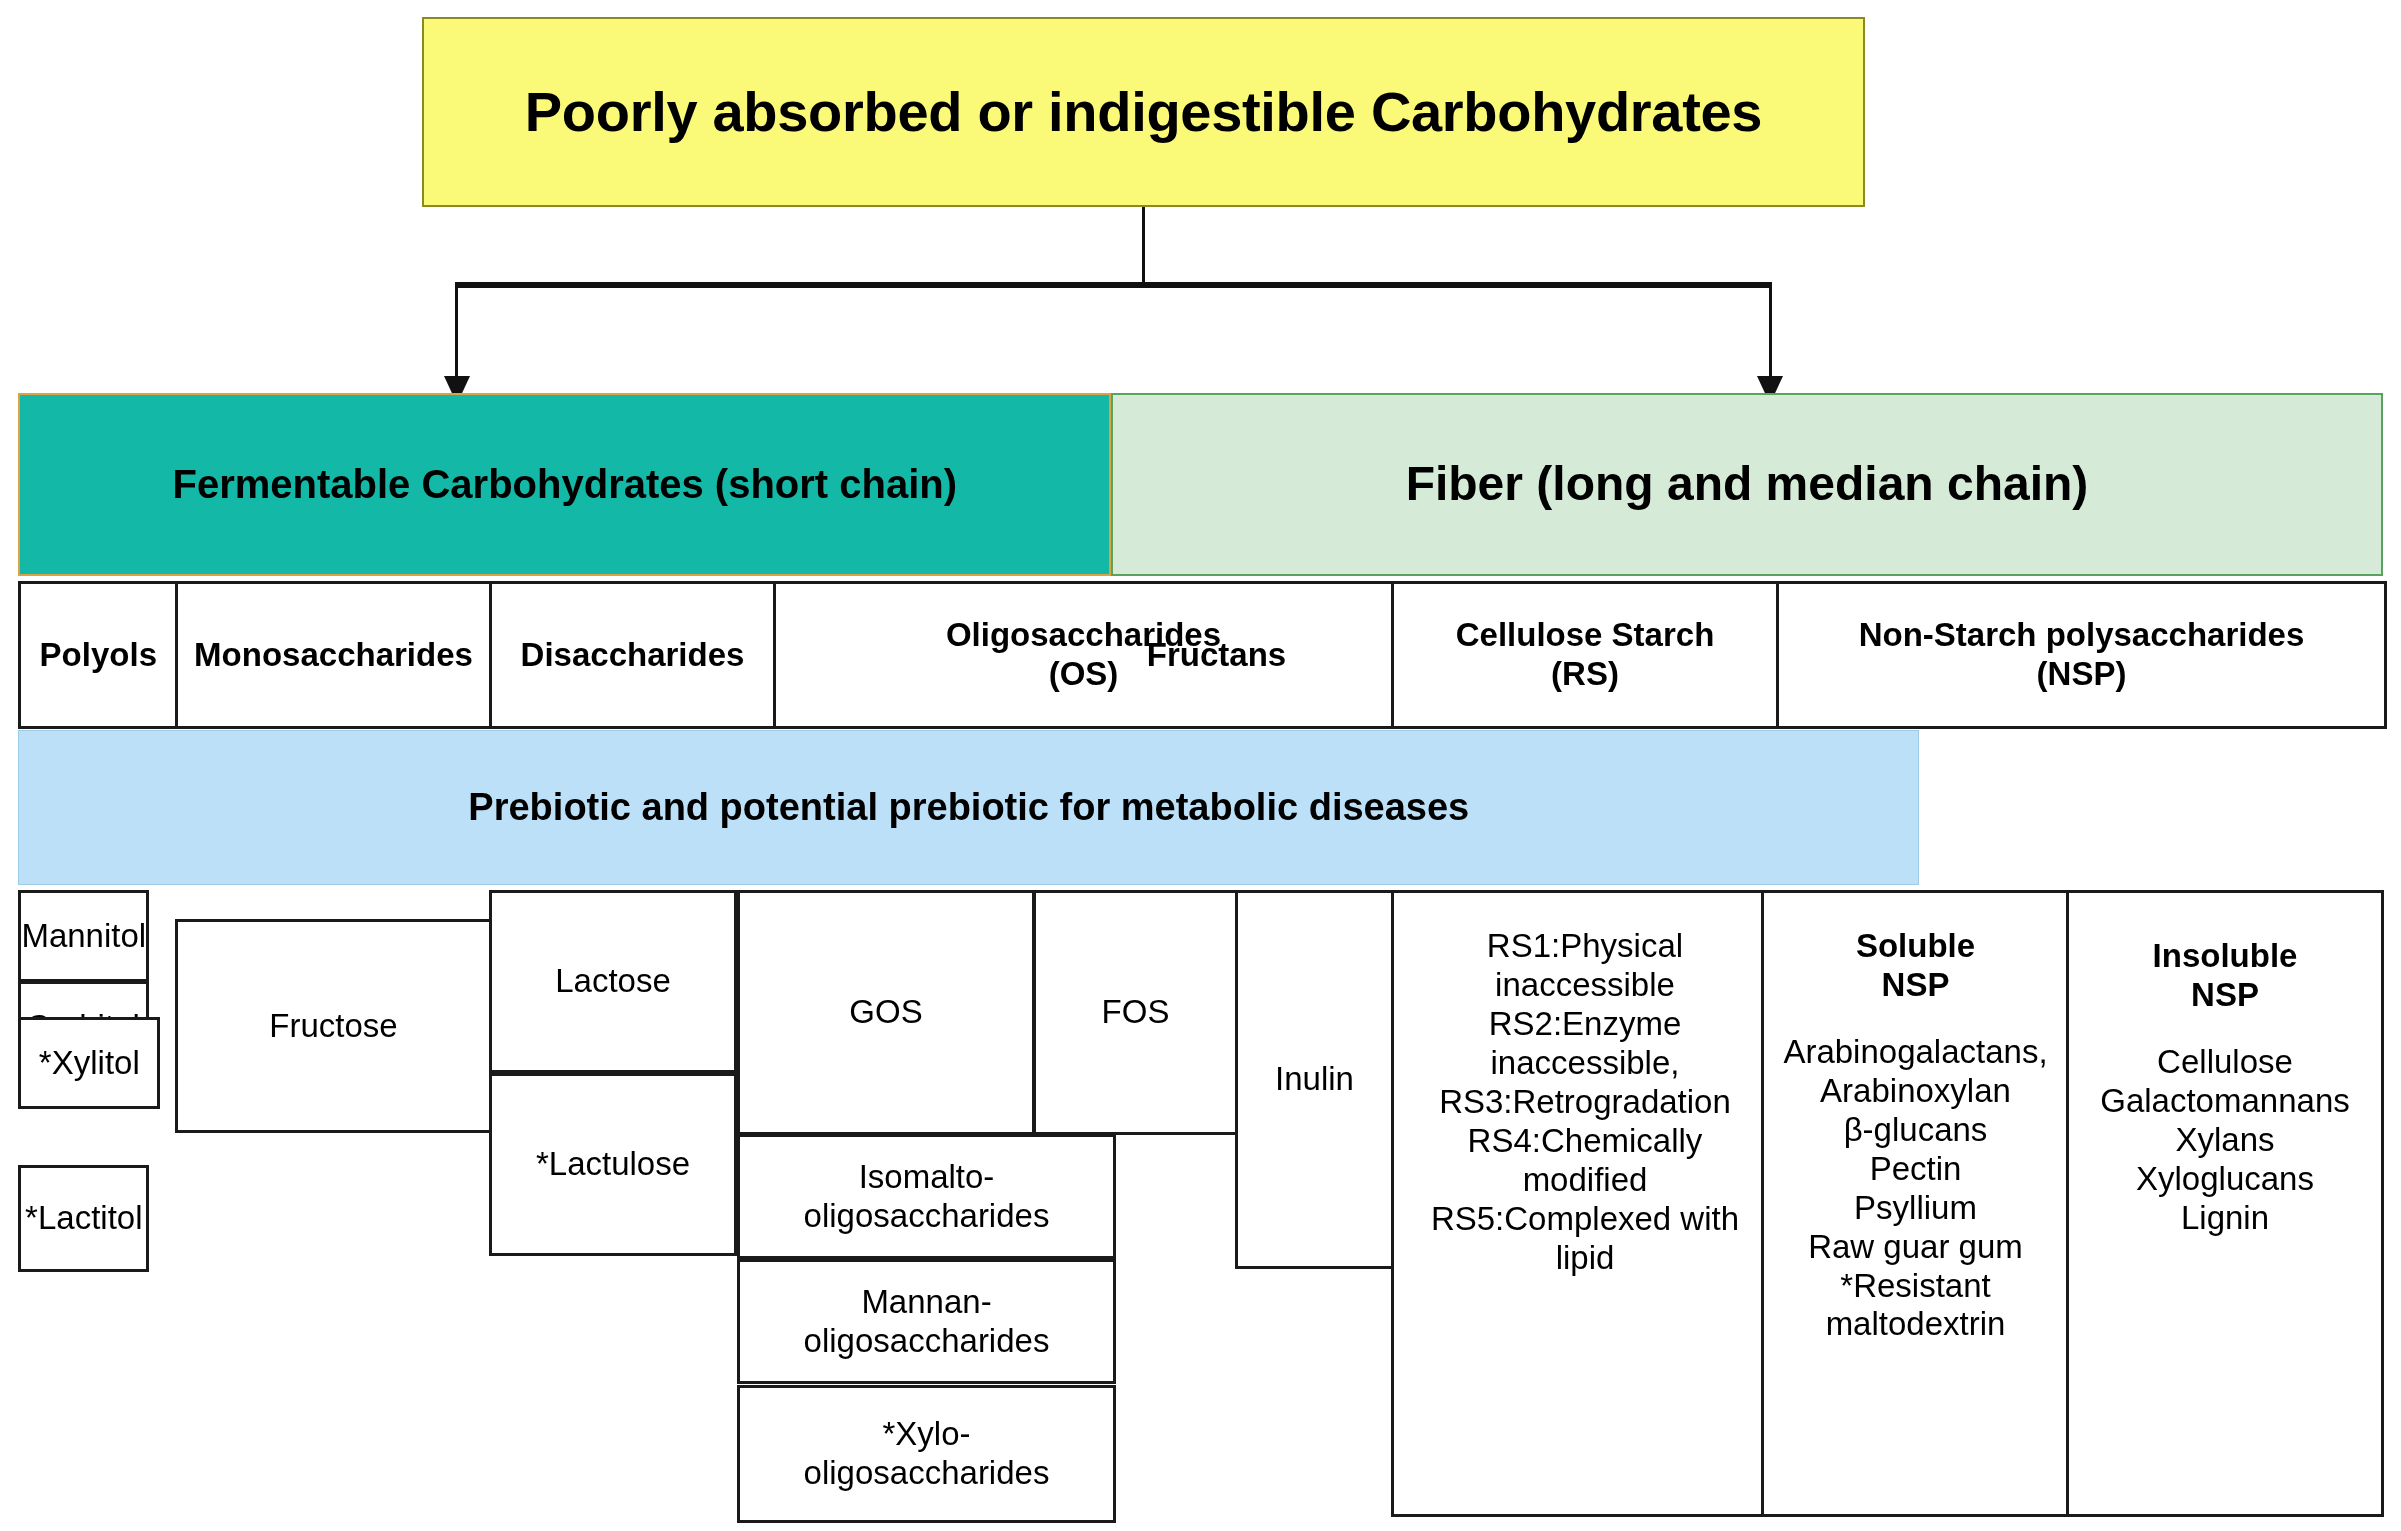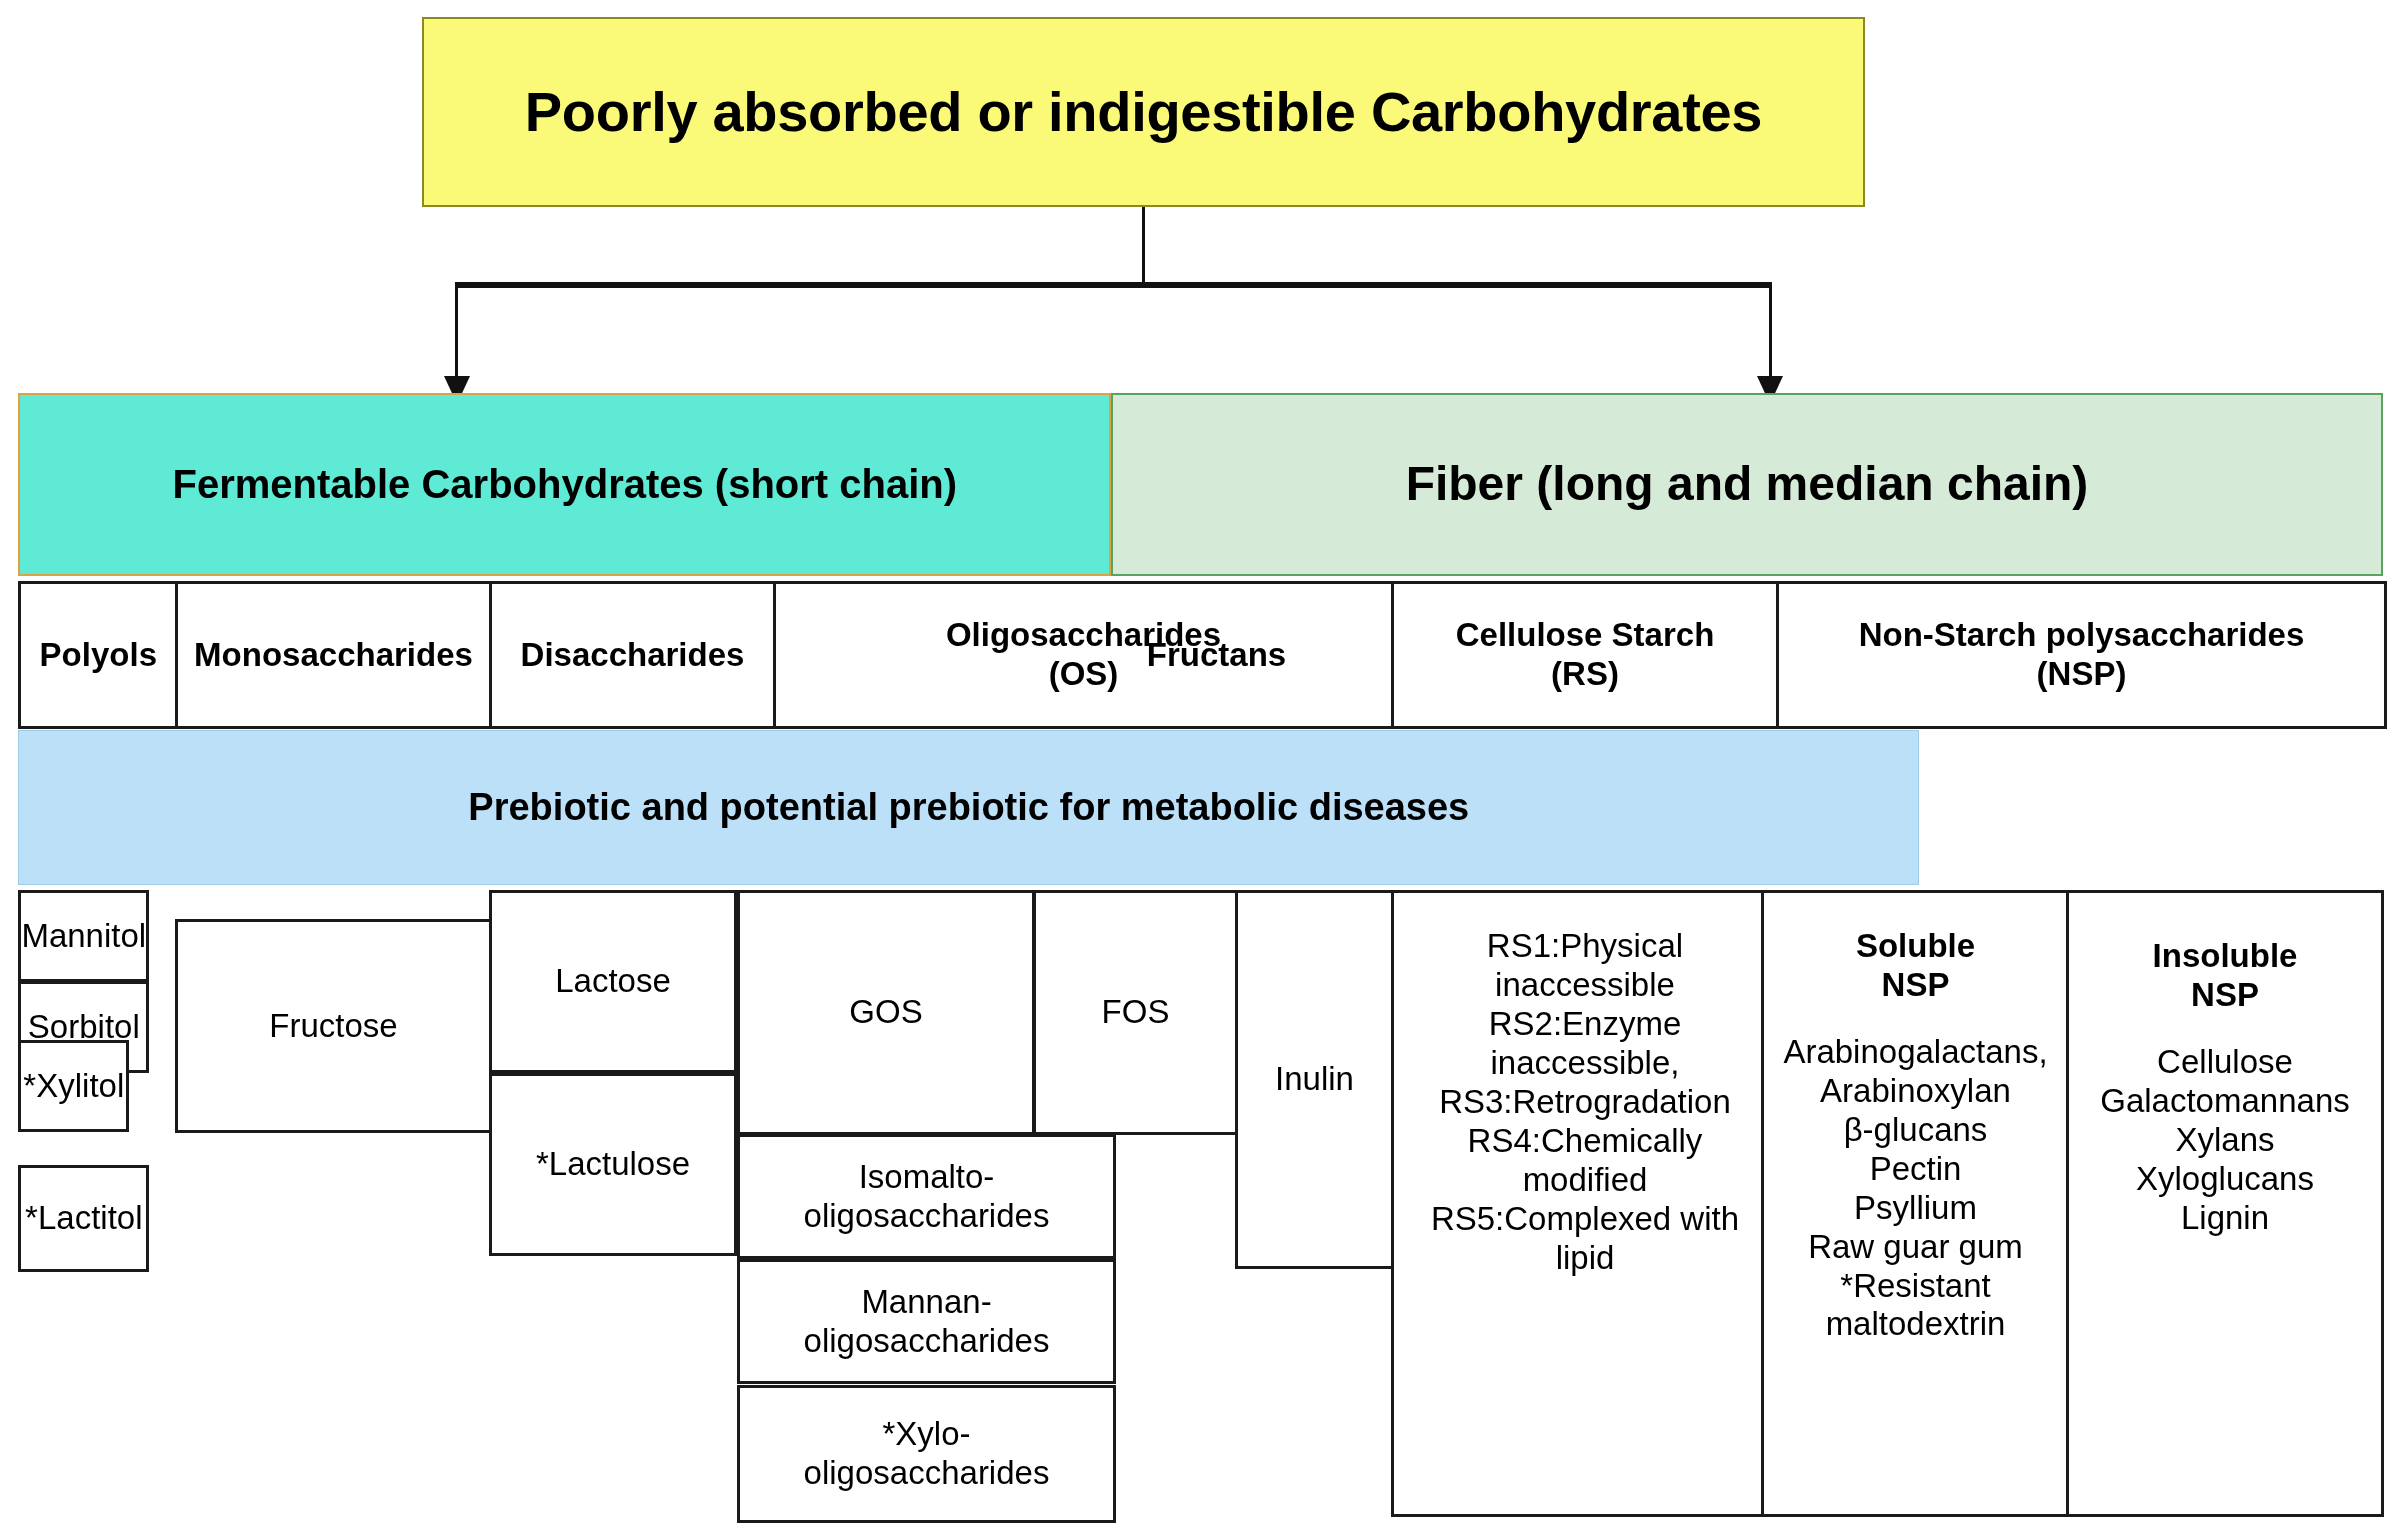--- a/index.html
+++ b/index.html
@@ -59,21 +59,21 @@
   }
   #arrow-left  { left: 444px;  top: 376px; }
   #arrow-right { left: 1757px; top: 376px; }
 
   
   #ferment-box {
     left: 18.3px;
     top: 393px;
     width: 1093px;
     height: 183px;
-    background: #5eead4;
+    background: #14b8a6;
     border: 2.4px solid #d9a441;
     font-weight: bold;
     font-size: 40px;
   }
   #fiber-box {
     left: 1111px;
     top: 393px;
     width: 1272px;
     height: 183px;
     background: #d6ead8;
@@ -140,21 +140,21 @@
     <div class="lines">
       <span>Non-Starch polysaccharides</span>
       <span>(NSP)</span>
     </div>
   </div>
 
   <div class="box" id="prebiotic-box">Prebiotic and potential prebiotic for metabolic diseases</div>
 
   <div class="box cell detail" style="left:18.3px; top:890px; width:131px; height:92px;">Mannitol</div>
   <div class="box cell detail" style="left:18.3px; top:981px; width:131px; height:92px;">Sorbitol</div>
-  <div class="box cell detail" style="left:18.3px; top:1040px; width:111px; height:92px;">*Xylitol</div>
+  <div class="box cell detail" style="left:18.3px; top:1017px; width:142px; height:92px;">*Xylitol</div>
   <div class="box cell detail" style="left:18.3px; top:1165px; width:131px; height:107px;">*Lactitol</div>
 
   <div class="box cell detail" style="left:175px; top:890px; width:317px; height:214px;margin-top:29px;">Fructose</div>
 
   <div class="box cell detail" style="left:489px; top:890px; width:248px; height:183px;">Lactose</div>
   <div class="box cell detail" style="left:489px; top:1073px; width:248px; height:183px;">*Lactulose</div>
 
   <div class="box cell detail" style="left:737px; top:890px; width:298px; height:245px;">GOS</div>
   <div class="box cell detail" style="left:737px; top:1134px; width:379px; height:125px;">
     <div class="lines">

